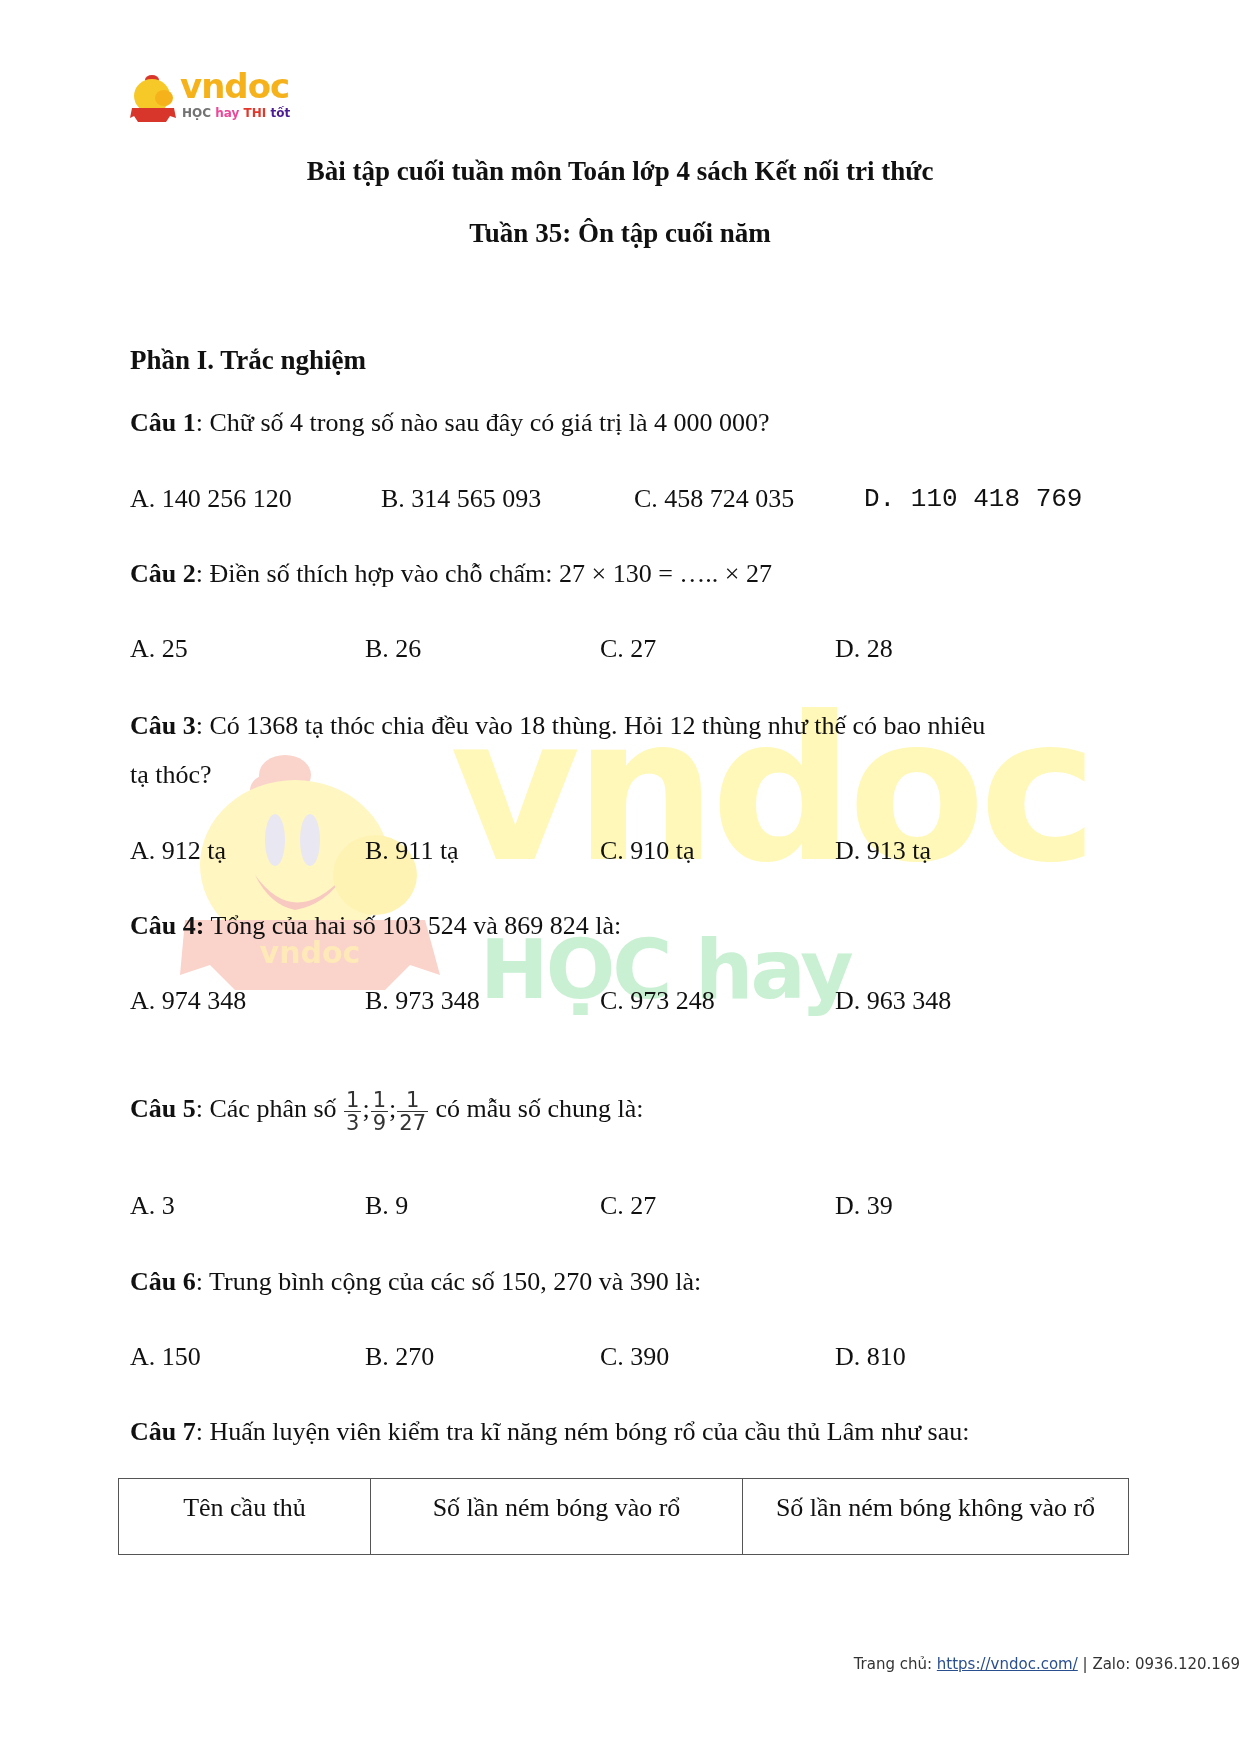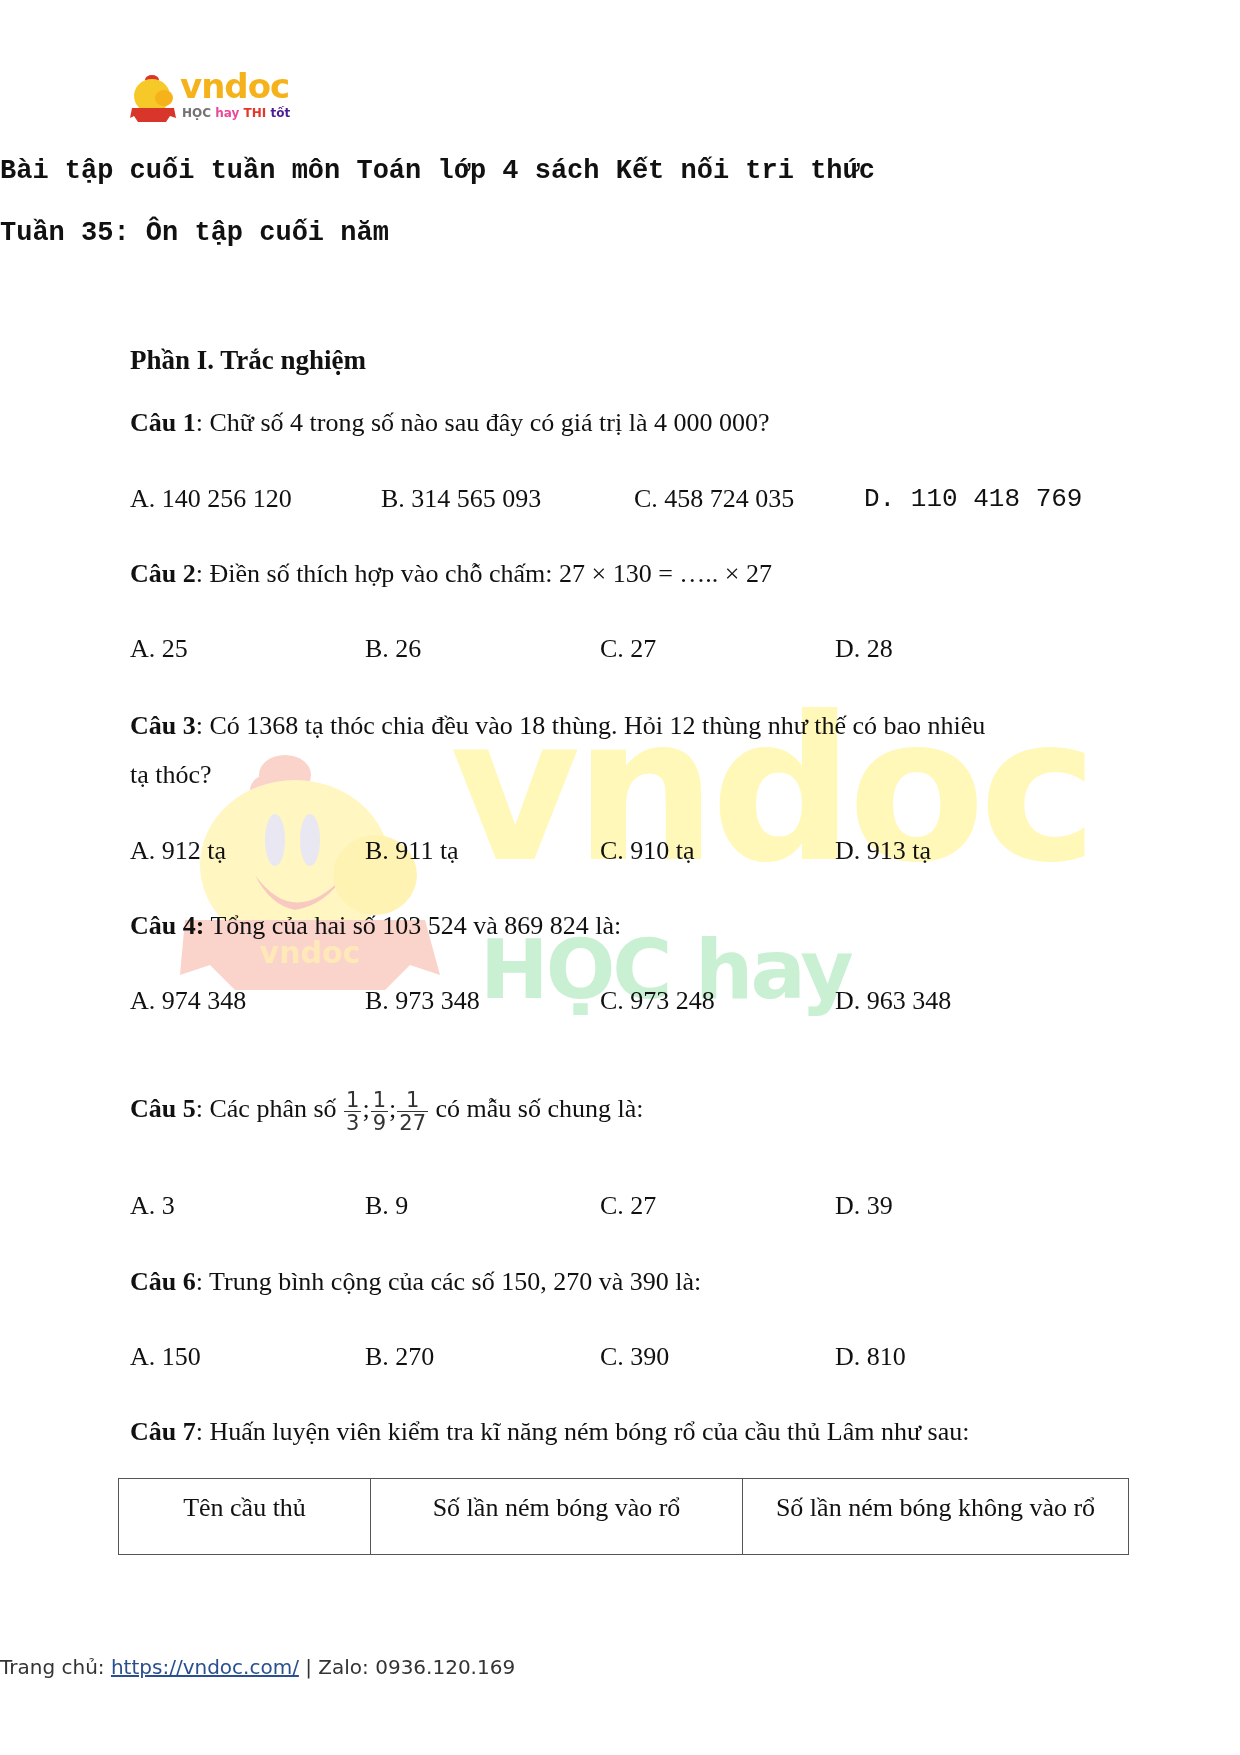--- a/index.html
+++ b/index.html
@@ -1,30 +1,30 @@
 <!DOCTYPE html>
 <html><head>
 <meta charset="utf-8">
 <style>
   html, body { margin: 0; padding: 0; background: #ffffff; }
   body { width: 1240px; height: 1755px; position: relative; overflow: hidden; font-family: "Liberation Serif", "DejaVu Serif", serif; color: #111; }
   .abs { position: absolute; white-space: nowrap; }
   .logo { left: 130px; top: 72px; width: 160px; height: 54px; }
   .logo svg { display: block; }
-  .title { left: 0; width: 1240px; font-weight: bold; font-size: 27px; font-family: Liberation Mono, monospace; }
+  .title { left: 0; width: 1240px; text-align: center; font-weight: bold; font-size: 27px; }
   .line { left: 130px; font-size: 26px; line-height: 30px; }
   .line b { font-weight: bold; }
   .section { left: 130px; font-size: 27px; font-weight: bold; }
   .opt { font-size: 26px; line-height: 30px; }
   .frac { display: inline-block; vertical-align: middle; text-align: center; font-family: "DejaVu Sans", sans-serif; font-size: 21px; line-height: 22px; margin: 0 1px; color: #333; }
   .frac .num { display: block; border-bottom: 1.5px solid #333; padding: 0 2px; }
   .frac .den { display: block; padding: 0 2px; }
   table.stats { position: absolute; left: 118px; top: 1478px; width: 1011px; height: 77px; border-collapse: collapse; font-size: 26px; }
   table.stats td { border: 1.5px solid #555; vertical-align: top; text-align: center; padding-top: 14px; }
-  .footer { left: 0; width: 1240px; text-align: left; top: 1655px; font-family: "DejaVu Sans", "Liberation Sans", sans-serif; font-size: 20px; color: #333; }
+  .footer { left: 0; width: 1240px; text-align: right; top: 1655px; font-family: "DejaVu Sans", "Liberation Sans", sans-serif; font-size: 15px; color: #333; }
   .footer a { color: #2a4f8f; text-decoration: underline; }
   .wm { position: absolute; pointer-events: none; }
   .wm-text { font-family: "DejaVu Sans", sans-serif; font-weight: bold; }
 </style>
 </head>
 <body>
 
 <div class="wm" style="left:0;top:0;width:1240px;height:1755px;">
 
   <svg class="wm" style="left:175px;top:745px;" width="270" height="260" viewBox="0 0 270 260">

